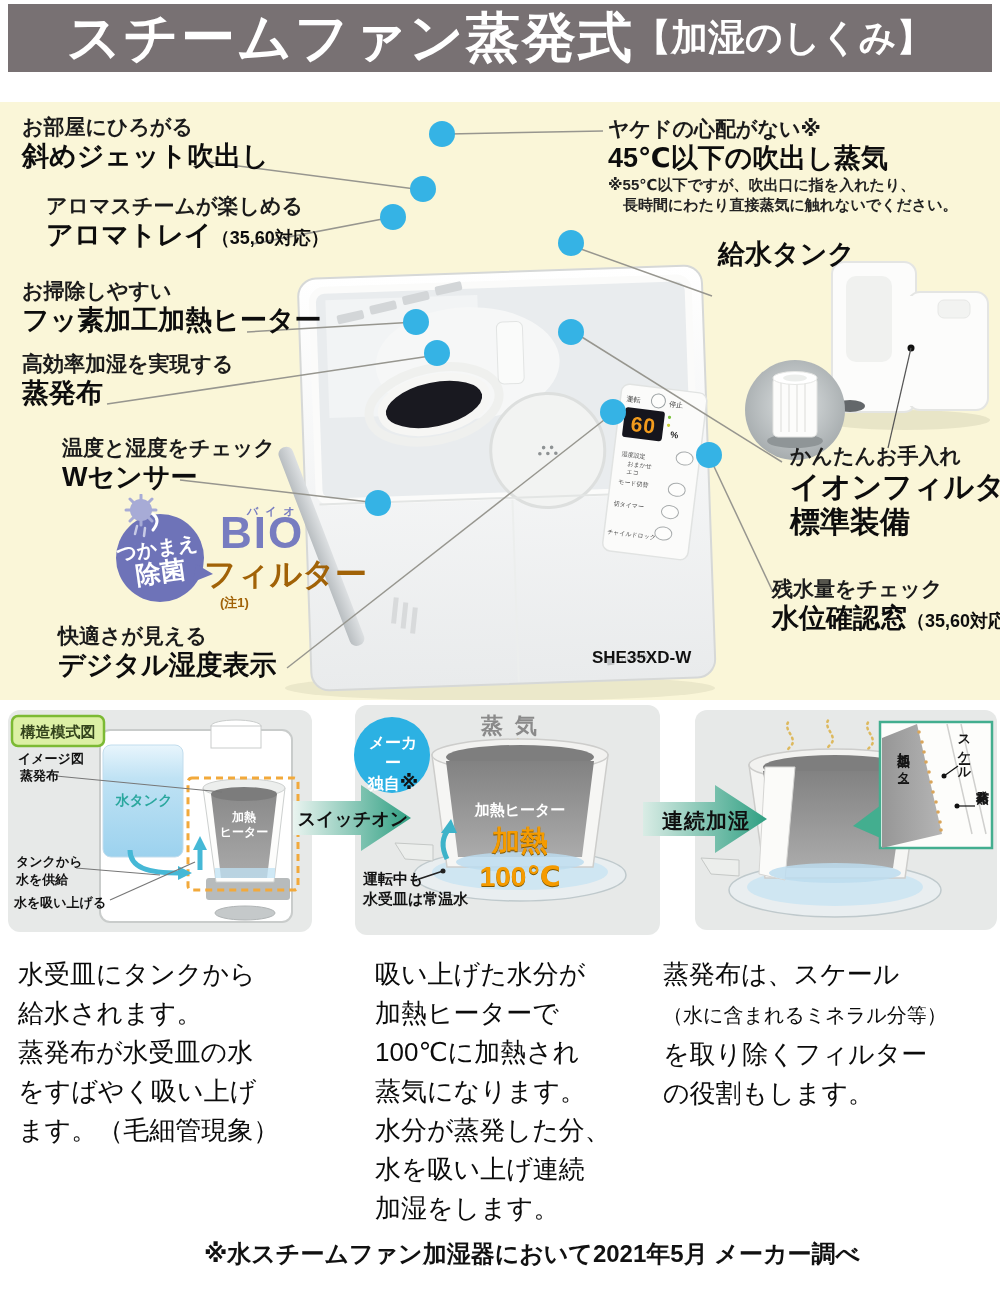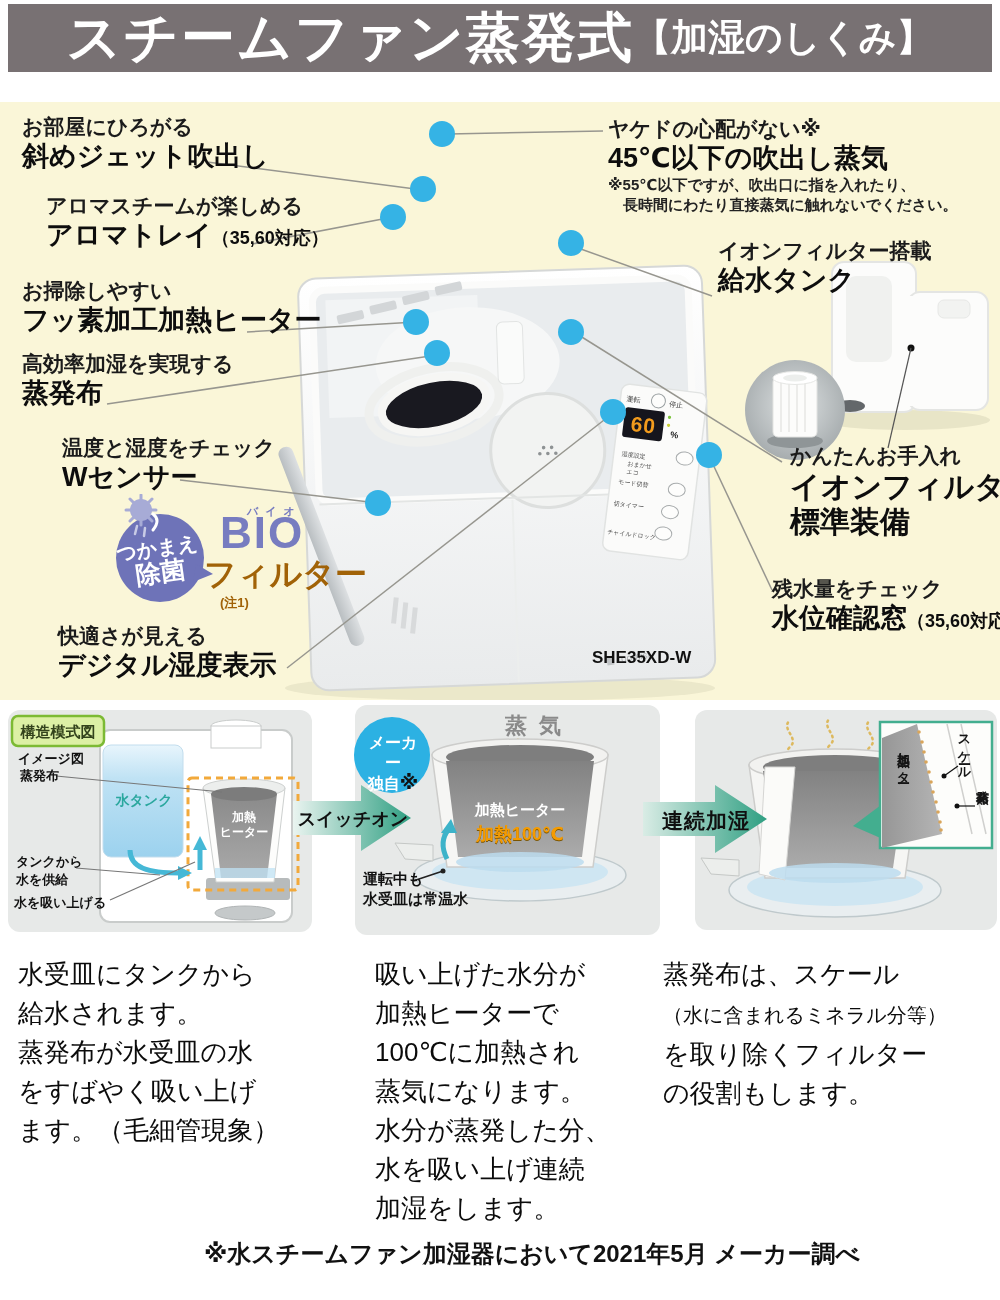--- a/index.html
+++ b/index.html
@@ -42,23 +42,23 @@
   .tag1{left:4px;top:8px;width:92px;height:28px;line-height:28px;text-align:center;
         font-size:15px;font-weight:800;color:#33431c;}
   .cap1{left:10px;top:40px;font-size:13px;font-weight:600;}
   .cloth1{left:12px;top:57px;font-size:13px;font-weight:600;}
   .tank1{left:100px;top:82px;width:72px;text-align:center;font-size:14px;font-weight:800;color:#2aa79e;}
   .heat1{left:204px;top:100px;width:64px;text-align:center;font-size:12px;font-weight:700;color:#fff;white-space:pre-line;line-height:15px;}
   .sup1{left:8px;top:143px;font-size:13px;font-weight:600;white-space:pre-line;line-height:18px;}
   .suck1{left:6px;top:184px;font-size:13px;font-weight:600;}
   .badge2{left:6px;top:28px;width:64px;text-align:center;color:#fff;font-weight:800;font-size:16px;line-height:20px;}
   .badge2 .mk{color:#111;font-size:19px;}
-  .steam2{left:122px;top:6px;width:96px;text-align:right;font-size:22px;font-weight:800;color:#8a8a8a;letter-spacing:12px;}
+  .steam2{left:112px;top:6px;width:96px;text-align:center;font-size:22px;font-weight:800;color:#8a8a8a;letter-spacing:12px;}
   .heat2{left:113px;top:96px;width:104px;text-align:center;font-size:15px;font-weight:700;color:#fff;}
-  .temp2{left:105px;top:117px;width:120px;text-align:center;font-size:18px;font-weight:900;color:#f59b00;text-shadow:0 1px 0 #7c5500;}
+  .temp2{left:105px;top:117px;width:120px;text-align:center;font-size:28px;font-weight:900;color:#f59b00;text-shadow:0 1px 0 #7c5500;}
   .note2{left:8px;top:164px;font-size:15px;font-weight:700;white-space:pre-line;line-height:20px;}
   .vtx{writing-mode:vertical-rl;text-orientation:upright;font-size:13px;font-weight:600;color:#151515;letter-spacing:1px;}
   .scale3{left:260px;top:16px;}
   .heat3{left:199px;top:32px;}
   .cloth3{left:278px;top:70px;}
   .arrow{position:absolute;z-index:2;}
   .a1{left:293px;top:85px;width:120px;height:66px;}
   .a2{left:643px;top:85px;width:126px;height:68px;}
   .arrow .atx{position:absolute;left:0;top:22px;width:100%;text-align:center;font-weight:800;color:#101010;z-index:2;}
   .a1 .atx{font-size:18px;}
@@ -230,21 +230,20 @@
     <div class="b">デジタル湿度表示</div>
   </div>
 
   <div class="co" style="left:608px;top:14px">
     <div class="s">ヤケドの心配がない※</div>
     <div class="b">45℃以下の吹出し蒸気</div>
     <div class="nt">※55℃以下ですが、吹出口に指を入れたり、
 　長時間にわたり直接蒸気に触れないでください。</div>
   </div>
   <div class="co" style="left:718px;top:136px">
-    <div class="s">イオンフィルター搭載</div>
     <div class="b">給水タンク</div>
   </div>
   <div class="co" style="left:790px;top:341px">
     <div class="s">かんたんお手入れ</div>
     <div class="b b30">イオンフィルター</div>
     <div class="b b30">標準装備</div>
   </div>
   <div class="co" style="left:772px;top:474px">
     <div class="s">残水量をチェック</div>
     <div class="b"><span>水位確認窓</span><span class="sfx">（35,60対応）</span></div>

